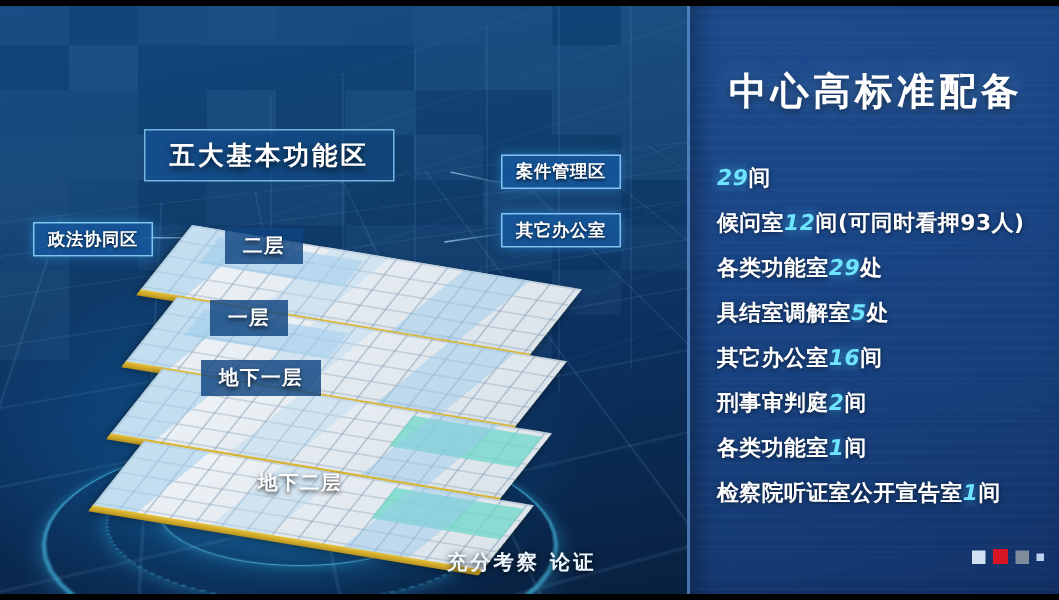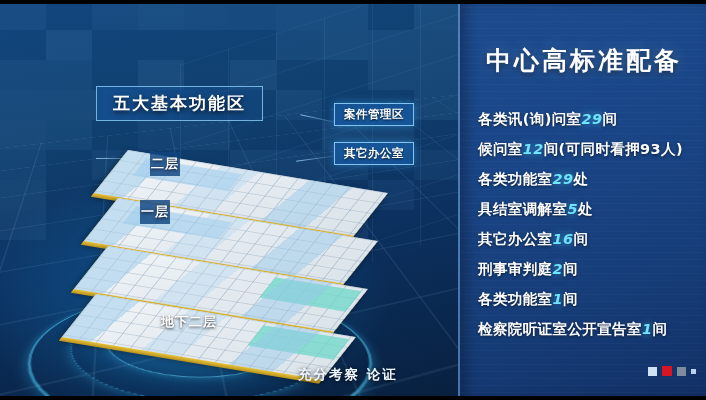--- a/index.html
+++ b/index.html
@@ -98,21 +98,21 @@
     background:rgba(150,200,235,.55);
   }
   .plate .edge{
     position:absolute;left:0;right:0;bottom:-4px;height:5px;
     background:linear-gradient(#e8c33a,#b8911d);
   }
   
   .floor-label{
     position:absolute;z-index:8;
     color:#ffffff;font-weight:bold;font-size:13px;letter-spacing:1px;
-    padding:3px 1px;white-space:nowrap;
+    padding:3px 12px;white-space:nowrap;
     background:rgba(16,68,128,.82);
     text-shadow:0 1px 3px rgba(0,0,0,.8);
   }
   .floor-label.plain{background:transparent;}
 
   
   .tag{
     position:absolute;z-index:9;
     color:#ffffff;font-weight:bold;font-size:11.5px;letter-spacing:.5px;
     padding:3px 9px;white-space:nowrap;
@@ -271,41 +271,42 @@
     </div>
     <div class="plate" style="left:96px;top:294px;">
       <div class="slab">
         <div class="tint-teal"></div>
       </div>
       <div class="edge"></div>
     </div>
 
     <div class="floor-label" style="left:150px;top:152px;">二层</div>
     <div class="floor-label" style="left:140px;top:200px;">一层</div>
+    <div class="floor-label" style="left:134px;top:240px;">地下一层</div>
     <div class="floor-label plain" style="left:160px;top:310px;">地下二层</div>
 
     <div class="scene-title">五大基本功能区</div>
 
     <div class="tag-lead" style="left:96px;top:158px;width:46px;"></div>
+    <div class="tag" style="left:22px;top:148px;">政法协同区</div>
 
     <div class="tag-lead" style="left:300px;top:118px;width:36px;transform:rotate(12deg);"></div>
     <div class="tag" style="left:334px;top:103px;">案件管理区</div>
 
     <div class="tag-lead" style="left:296px;top:158px;width:40px;transform:rotate(-8deg);"></div>
     <div class="tag" style="left:334px;top:142px;">其它办公室</div>
 
   </div>
 
   <div class="caption">充分考察 论证</div>
 
   <div class="right-panel">
     <div class="panel-title">中心高标准配备</div>
     <div class="panel-list" id="spec-list">
         <div class="panel-item">
-          <span>各类讯(询)问室</span>
           <span class="num">29</span>
           <span>间</span>
         </div>
         <div class="panel-item">
           <span>候问室</span>
           <span class="num">12</span>
           <span>间(可同时看押93人)</span>
         </div>
         <div class="panel-item">
           <span>各类功能室</span>

